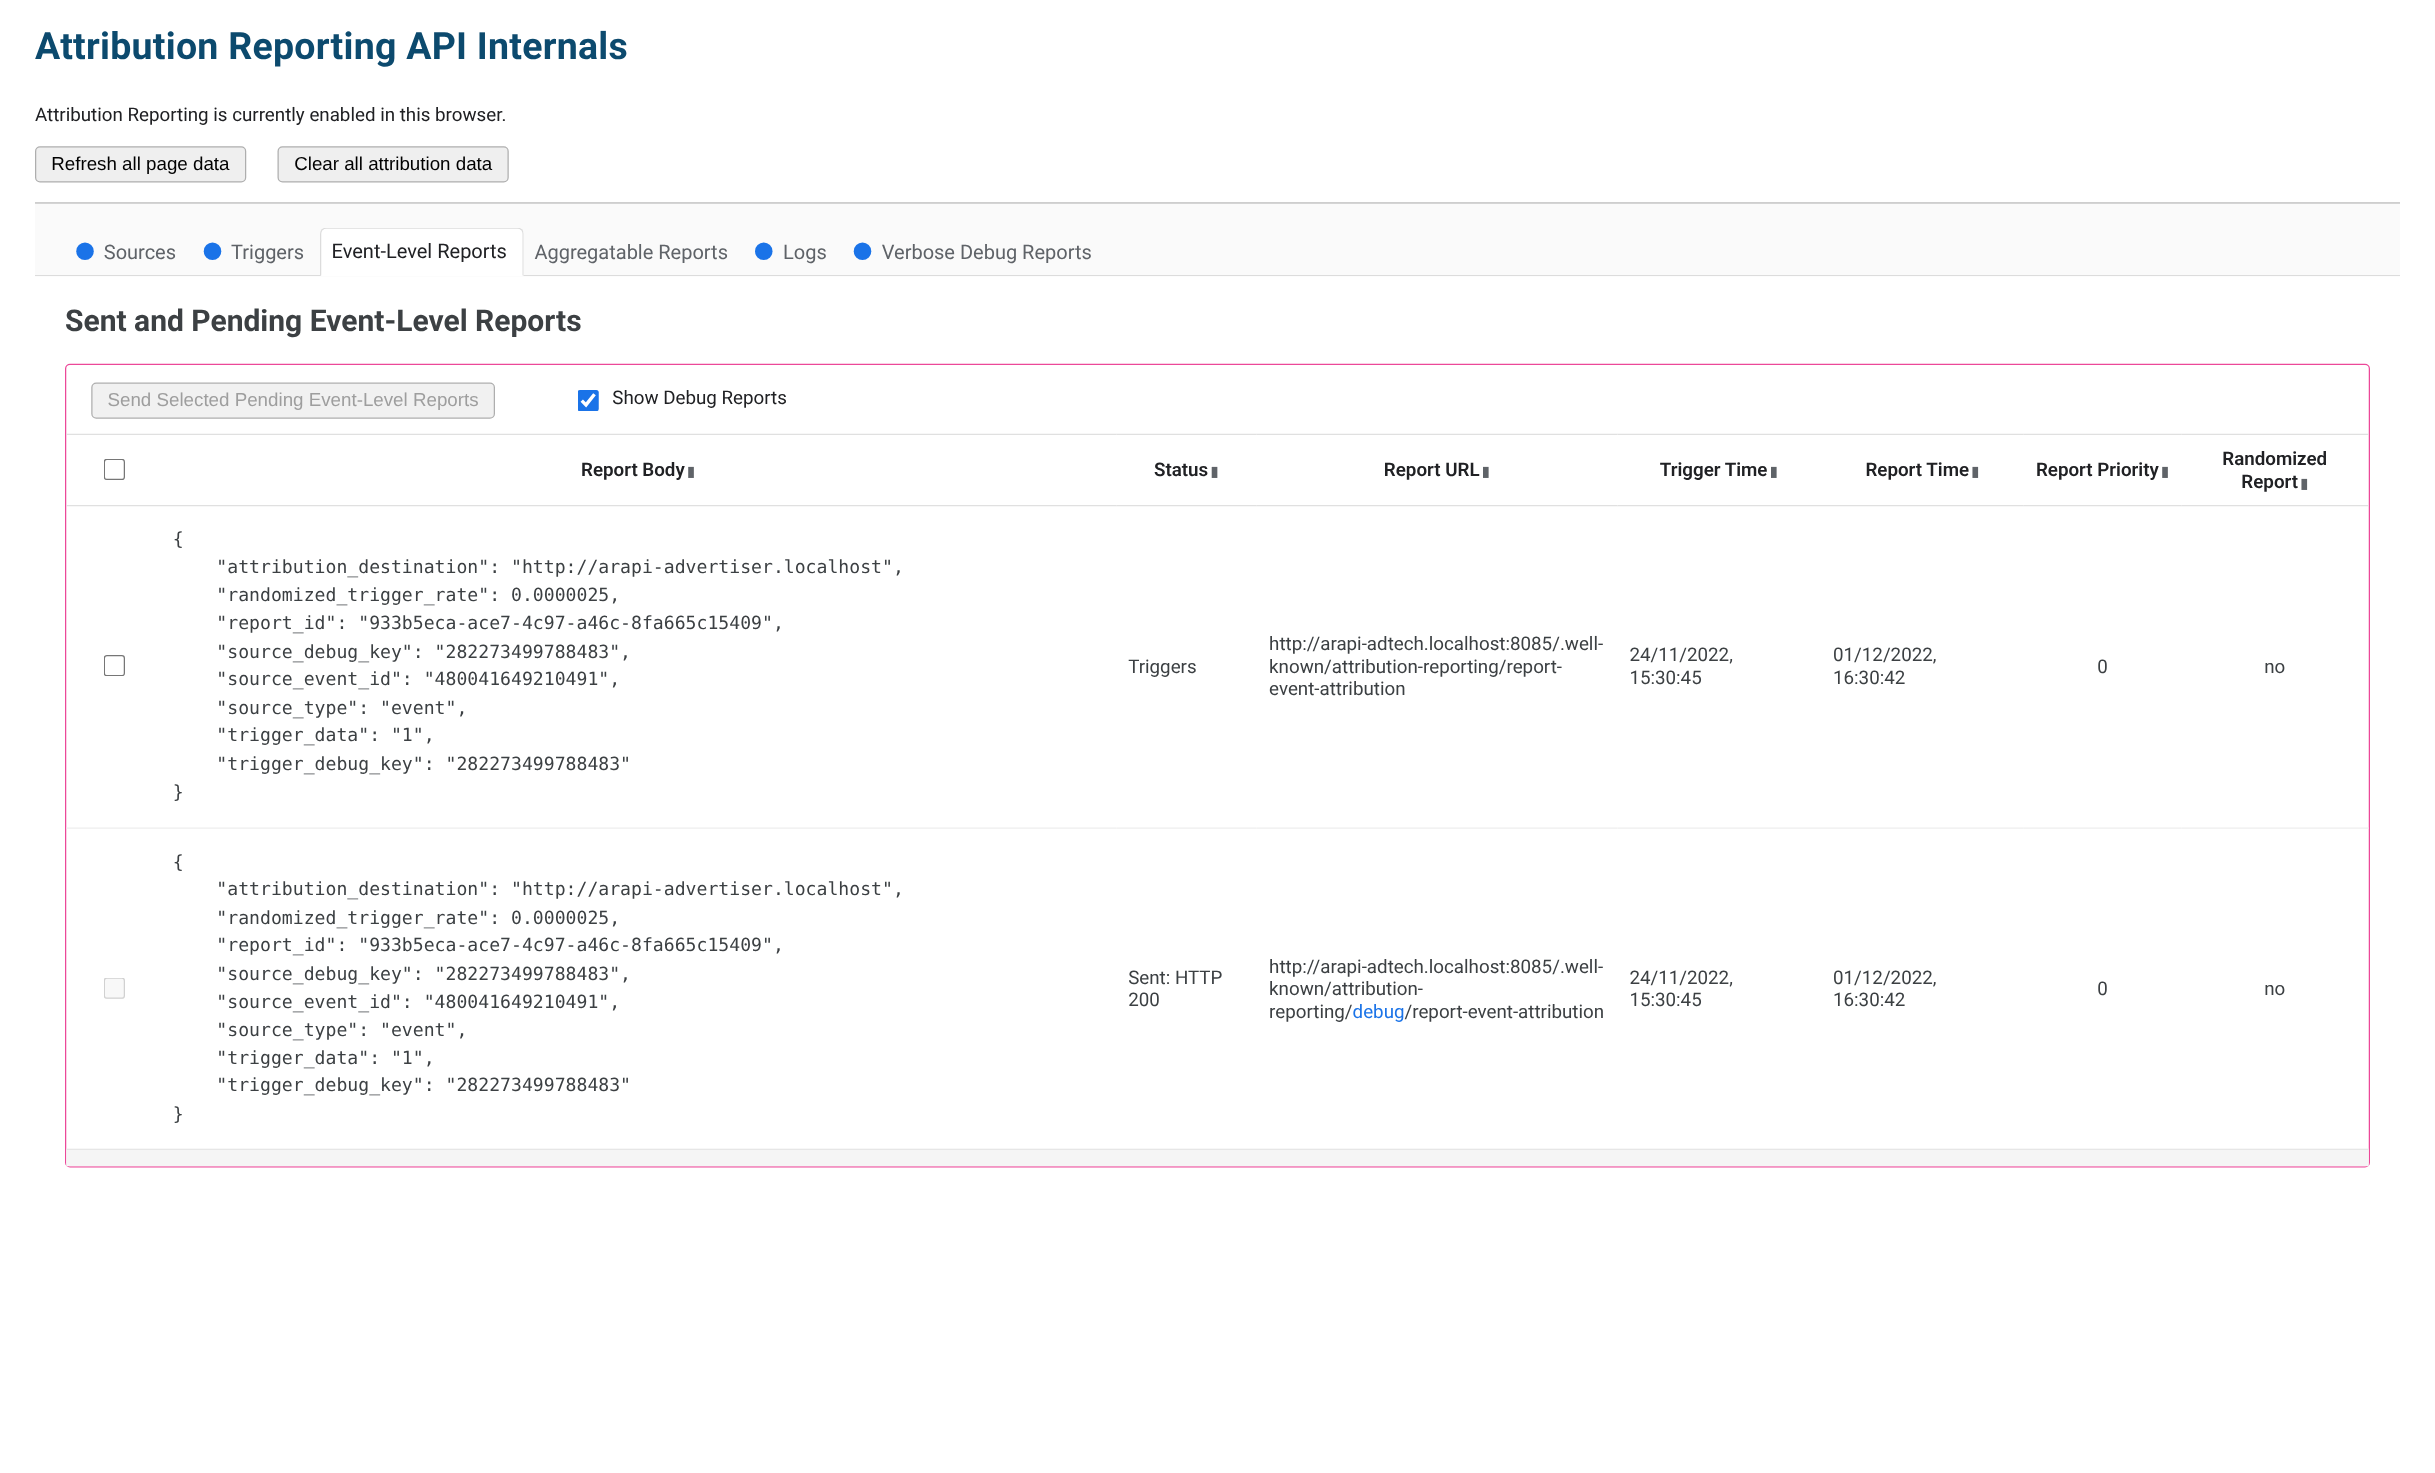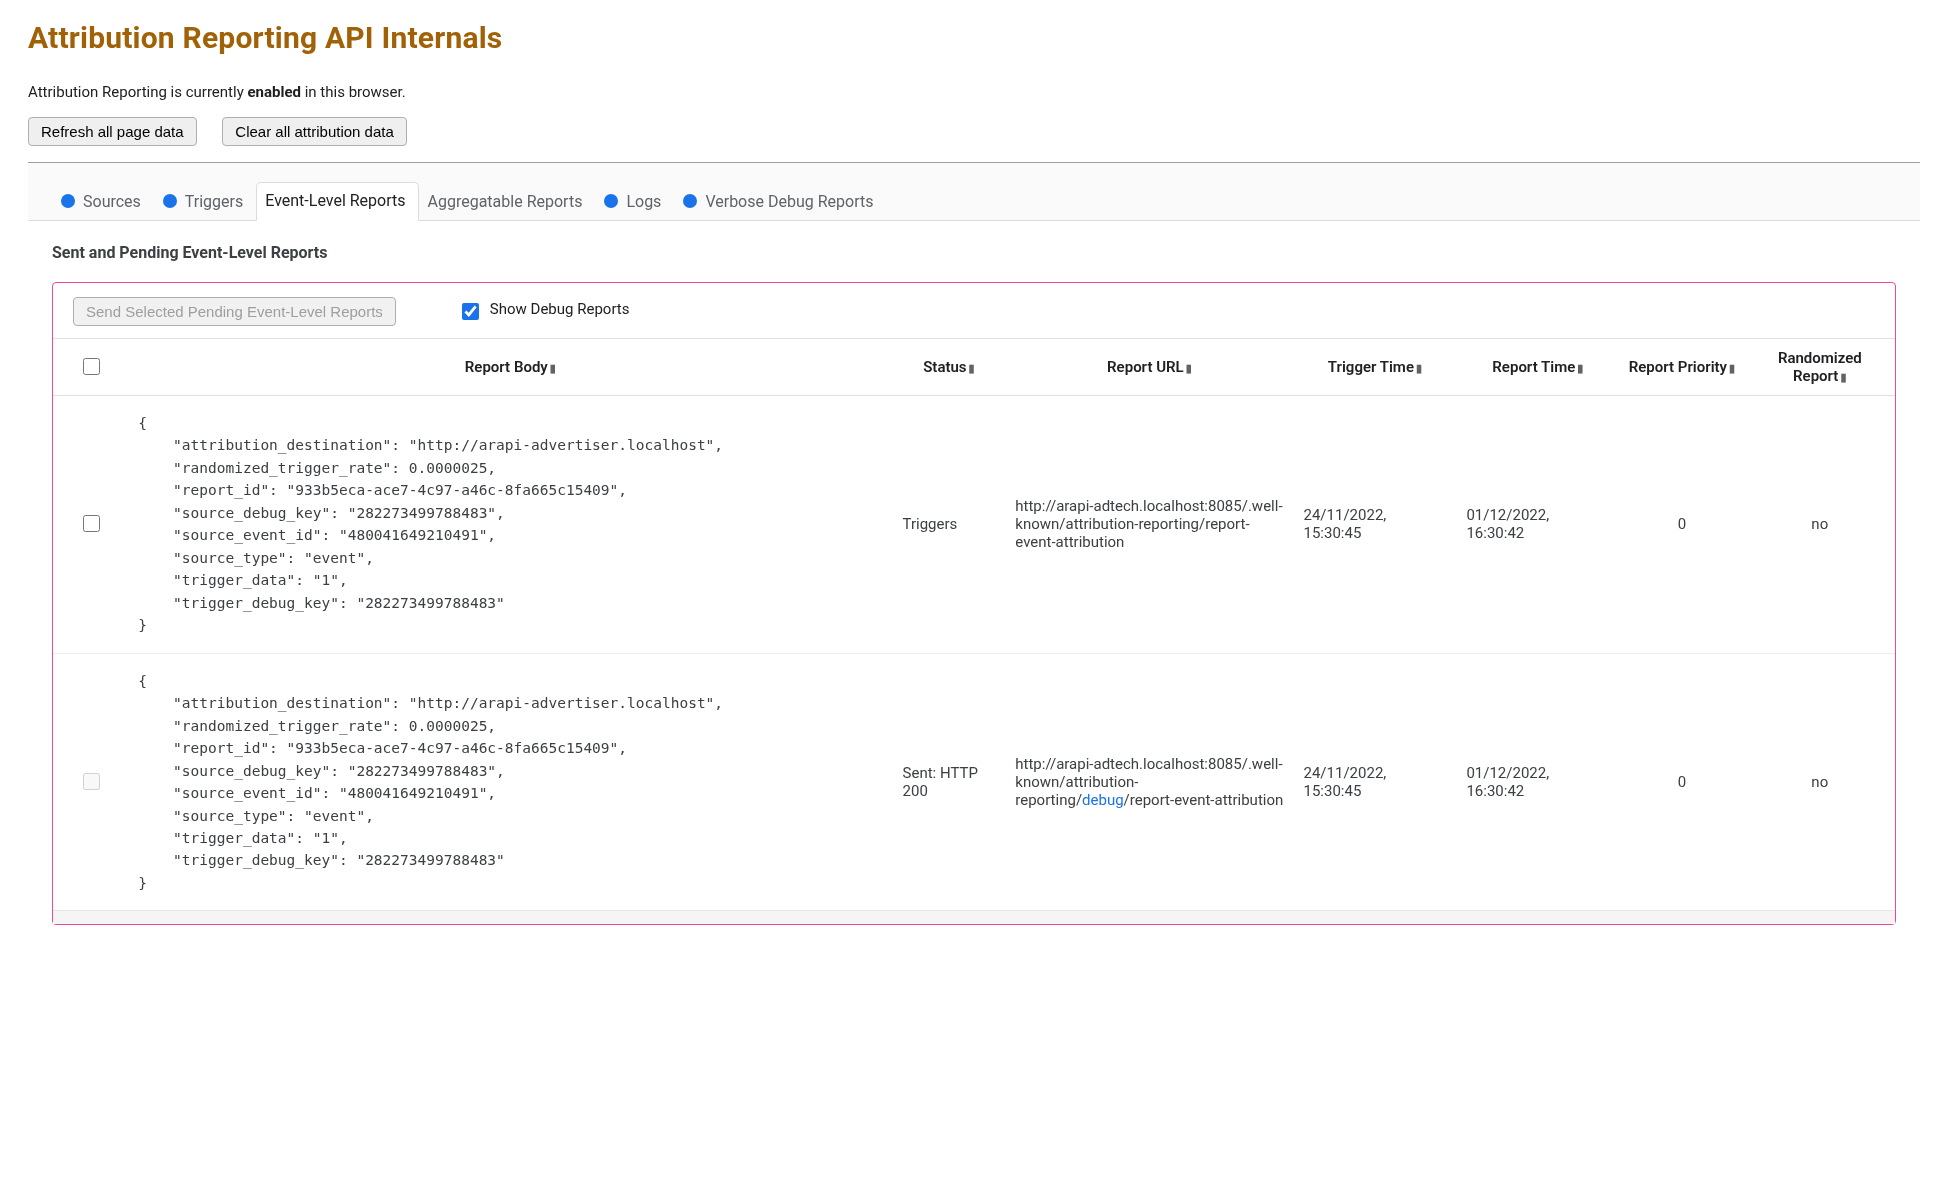--- a/index.html
+++ b/index.html
@@ -7,29 +7,29 @@
     margin: 0;
     padding: 20px 28px;
     font-family: -apple-system, BlinkMacSystemFont, "Segoe UI", Roboto, Arial, sans-serif;
     font-size: 15px;
     color: #202124;
     background: #fff;
   }
   h1 {
     font-size: 30px;
     font-weight: 700;
-    color: #a16207;
+    color: #0c4a6e;
     margin: 0 0 28px 0;
     letter-spacing: 0.2px;
   }
   .status-line {
     font-size: 15px;
     margin-bottom: 16px;
   }
-  .status-line b { font-weight: 700; }
+  .status-line b { font-weight: 400; }
   .btn-row { margin-bottom: 16px; }
   .gray-btn {
     background: #efefef;
     border: 1px solid #aeaeae;
     border-radius: 4px;
     padding: 5px 12px;
     font-size: 15px;
     margin-right: 22px;
     cursor: pointer;
   }
@@ -78,21 +78,21 @@
     border-radius: 50%;
     background: #1a73e8;
     flex: 0 0 14px;
   }
 
   .panel-body {
     background: #fff;
     padding: 22px 24px 30px 24px;
   }
   h2 {
-    font-size: 16px;
+    font-size: 24px;
     font-weight: 700;
     color: #3c4043;
     margin: 0 0 20px 0;
   }
 
   .inner-card {
     border: 1px solid #ec4899;
     border-radius: 4px;
     padding: 0;
     background:#fff;

